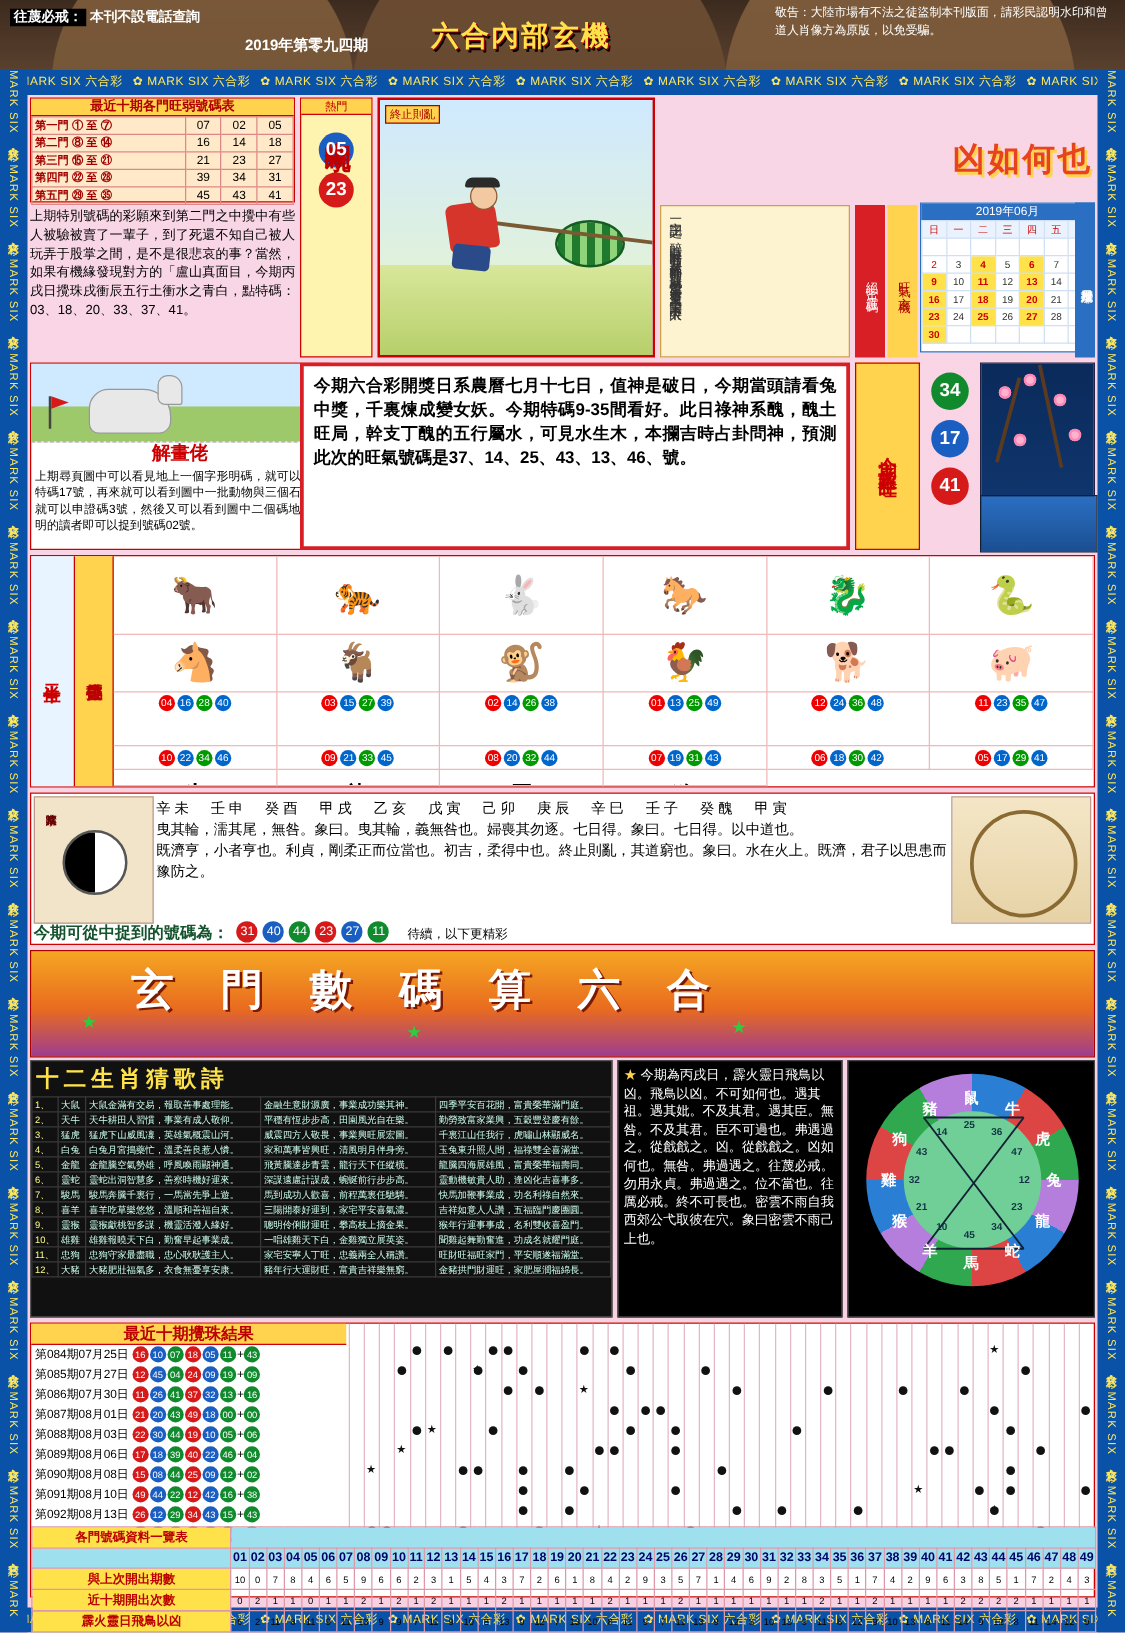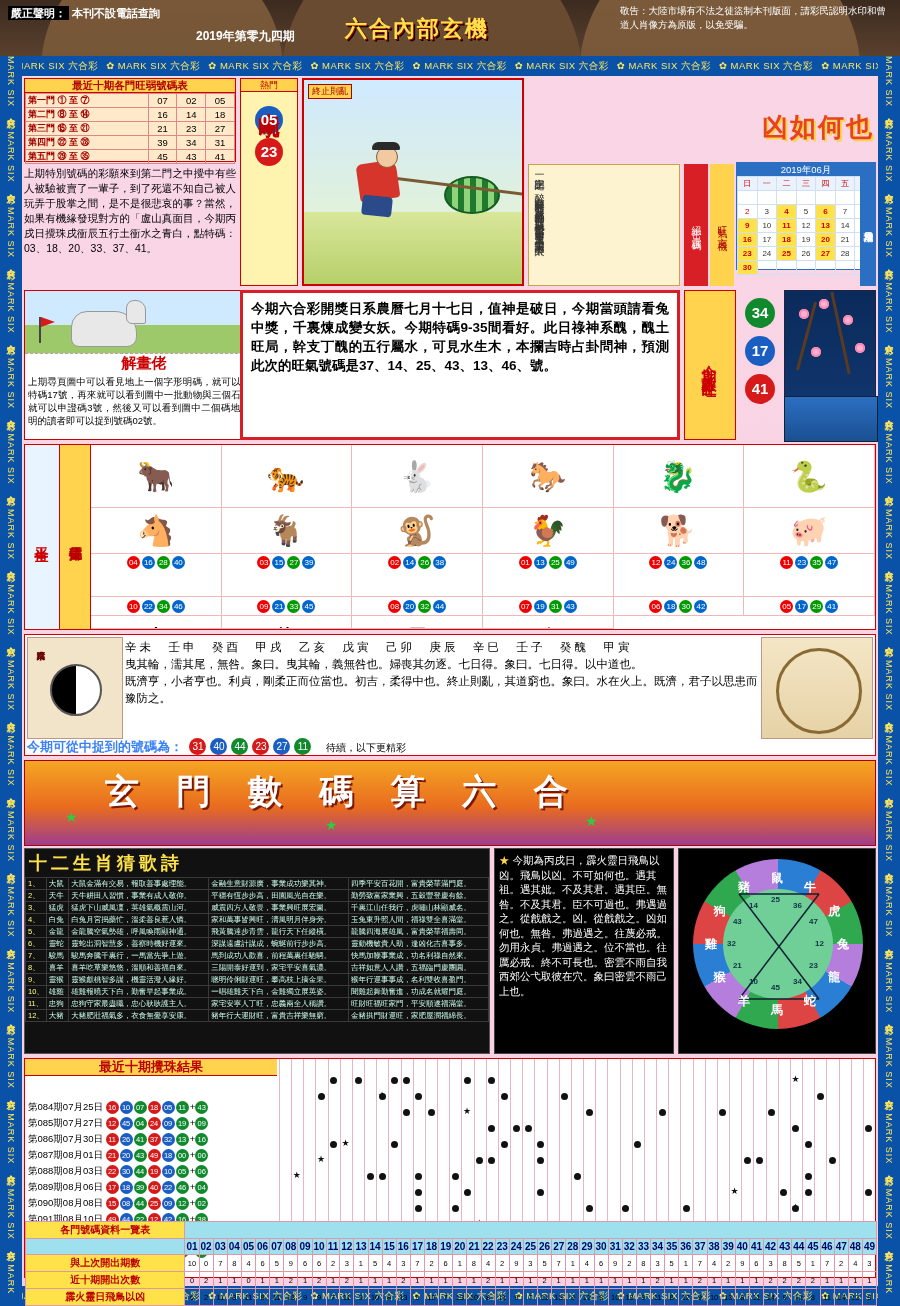--- a/index.html
+++ b/index.html
@@ -80,21 +80,21 @@
           font-size:10px;writing-mode:vertical-rl;text-align:center;line-height:24px;letter-spacing:3px;padding-top:4px;box-sizing:border-box;}
   .yelcol{position:absolute;left:686px;top:86px;width:24px;height:122px;background:#ffd34d;color:#a00;
           font-size:10px;writing-mode:vertical-rl;text-align:center;line-height:24px;letter-spacing:3px;padding-top:4px;box-sizing:border-box;}
   
   .logo{left:504px;top:0;width:348px;height:84px;}
   .logo .big{position:absolute;left:30px;top:-4px;font-size:56px;font-weight:bold;color:#e8431f;
       text-shadow:2px 2px 0 #ffd34d,4px 4px 0 #7a1a06;letter-spacing:4px;}
   .logo .sub{position:absolute;right:2px;top:32px;font-size:26px;font-weight:bold;color:#e8431f;
       text-shadow:2px 2px 0 #ffd34d;letter-spacing:2px;}
   
-  .cal{left:712px;top:84px;width:140px;height:108px;background:#fff;border:1px solid #2b6fc2;}
+  .cal{left:712px;top:84px;width:140px;height:120px;background:#fff;border:1px solid #2b6fc2;}
   .cal .hd{background:#2b6fc2;color:#fff;font-size:9.5px;text-align:center;line-height:13px;}
   .cal table{width:100%;border-collapse:collapse;font-size:8px;}
   .cal td,.cal th{border:1px solid #cfe0f5;text-align:center;height:11px;color:#333;font-weight:normal;}
   .cal th{background:#eaf2fd;color:#c00;}
   .cal td.sun{color:#c00;}
   .cal td.mark{background:#ffe24a;color:#c00;font-weight:bold;}
   .calLabel{position:absolute;left:836px;top:84px;width:16px;height:124px;background:#2b6fc2;color:#fff;
             font-size:10px;writing-mode:vertical-rl;text-align:center;line-height:16px;}
   
   .jh{left:0;top:212px;width:240px;height:150px;border:1px solid #c00;background:#fff;}
@@ -134,21 +134,21 @@
   .bz{left:0;top:556px;width:852px;height:122px;border:1px solid #c00;background:#fff;}
   .bz .yy{position:absolute;left:2px;top:2px;width:94px;height:100px;background:#f2e4c8;border:1px solid #b98;}
   .bz .yy .circ{position:absolute;left:22px;top:26px;width:48px;height:48px;border-radius:50%;
       background:conic-gradient(#fff 0 50%,#000 50% 100%);border:2px solid #555;}
   .bz .title{position:absolute;left:6px;top:6px;font-size:9px;color:#600;writing-mode:vertical-rl;}
   .bz .lines{position:absolute;left:100px;top:4px;right:116px;font-size:11.5px;line-height:17px;color:#000;}
   .bz .lines .hdr{color:#000;letter-spacing:3px;}
   .bz .pic{position:absolute;right:2px;top:2px;width:110px;height:100px;background:linear-gradient(#f4e6c6,#e6d2a6);border:1px solid #b98;overflow:hidden;}
   .bz .pic .ring{position:absolute;left:14px;top:10px;width:80px;height:80px;border-radius:50%;border:3px solid #8a6a33;}
   .bzpick{position:absolute;left:2px;bottom:2px;right:2px;height:16px;}
-  .bzpick .lab{color:#3b82f6;font-size:13px;font-weight:bold;}
+  .bzpick .lab{color:#14532d;font-size:13px;font-weight:bold;}
   .bzpick .b{display:inline-block;width:17px;height:17px;border-radius:50%;color:#fff;font-size:10px;
       line-height:17px;text-align:center;margin:0 2px;vertical-align:middle;}
   .bzpick .tail{font-size:10px;color:#000;margin-left:8px;}
   
   .bn{left:0;top:682px;width:852px;height:86px;background:linear-gradient(#f5a623,#e96b1f 55%,#9d3d8f);overflow:hidden;border:1px solid #a00;}
   .bn .t{position:absolute;left:80px;top:8px;font-size:34px;font-weight:bold;color:#fff;
      letter-spacing:14px;text-shadow:2px 2px 0 #7a1a06;}
   .bn .star{position:absolute;color:#2ecc40;font-size:14px;}
   
   .lg{left:0;top:770px;width:466px;height:206px;background:#111;color:#ffe;border:1px solid #555;overflow:hidden;}
@@ -164,42 +164,42 @@
   .wheel{left:654px;top:770px;width:198px;height:206px;background:#000;border:1px solid #444;overflow:hidden;}
   .wheel .ring{position:absolute;left:14px;top:10px;width:170px;height:170px;border-radius:50%;
      background:conic-gradient(#2a7fd4 0 8.33%,#d44 8.33% 16.66%,#2fa84f 16.66% 25%,#b57edc 25% 33.33%,
      #2a7fd4 33.33% 41.66%,#d44 41.66% 50%,#2fa84f 50% 58.33%,#b57edc 58.33% 66.66%,
      #2a7fd4 66.66% 75%,#d44 75% 83.33%,#2fa84f 83.33% 91.66%,#b57edc 91.66% 100%);}
   .wheel .inner{position:absolute;left:44px;top:40px;width:110px;height:110px;border-radius:50%;background:#6fcf97;}
   .wheel .lbl{position:absolute;color:#fff;font-size:12px;font-weight:bold;}
   
   .res{left:0;top:980px;width:852px;height:220px;background:#fff;border:1px solid #c00;}
   .res .hd{background:#ffd34d;color:#b00;font-size:13px;font-weight:bold;text-align:center;line-height:16px;border-bottom:1px solid #c00;width:252px;}
-  .res .rowlabel{font-size:9.5px;color:#000;white-space:nowrap;margin-top:24px;}
+  .res .rowlabel{font-size:9.5px;color:#000;white-space:nowrap;}
   .res .rb{display:inline-block;width:13px;height:13px;border-radius:50%;color:#fff;font-size:7.5px;
            line-height:13px;text-align:center;margin-right:1px;}
   .grid-dots{position:absolute;left:254px;top:0;right:0;top:0;height:178px;}
   .gcol{position:absolute;top:0;bottom:0;border-left:1px solid #e3b6c8;}
   .gdot{position:absolute;width:7px;height:7px;border-radius:50%;background:#111;}
   .gstar{position:absolute;font-size:9px;color:#111;}
   .sumtab{position:absolute;left:0;bottom:0;width:852px;height:56px;}
   .sumtab table{width:100%;border-collapse:collapse;font-size:7.5px;}
   .sumtab td{border:1px solid #d9a;height:13px;text-align:center;color:#000;}
   .sumtab td.lab{background:#ffe24a;color:#b00;font-weight:bold;font-size:10px;width:252px;text-align:center;}
   .sumtab tr.head td{background:#9fe0ef;font-weight:bold;font-size:10px;color:#006;}
 </style>
 </head>
 <body>
 
 <div class="page">
 
   <div class="topbar">
     <div class="hills"></div>
     <div class="tb-left">
-      <span class="b">嚴正聲明：</span>
+      <span class="b">往蔑必戒：</span>
       <span>本刊不設電話查詢</span>
     </div>
     <div class="tb-issue">2019年第零九四期</div>
     <div class="tb-title">六合內部玄機</div>
     <div class="tb-right">敬告：大陸市場有不法之徒盜制本刊版面，請彩民認明水印和曾道人肖像方為原版，以免受騙。</div>
   </div>
 
   <div class="markstrip" id="strip-top"><span>✿ MARK SIX 六合彩</span><span>✿ MARK SIX 六合彩</span><span>✿ MARK SIX 六合彩</span><span>✿ MARK SIX 六合彩</span><span>✿ MARK SIX 六合彩</span><span>✿ MARK SIX 六合彩</span><span>✿ MARK SIX 六合彩</span><span>✿ MARK SIX 六合彩</span><span>✿ MARK SIX 六合彩</span></div>
   <div class="markstrip bottomstrip" id="strip-bottom"><span>✿ MARK SIX 六合彩</span><span>✿ MARK SIX 六合彩</span><span>✿ MARK SIX 六合彩</span><span>✿ MARK SIX 六合彩</span><span>✿ MARK SIX 六合彩</span><span>✿ MARK SIX 六合彩</span><span>✿ MARK SIX 六合彩</span><span>✿ MARK SIX 六合彩</span><span>✿ MARK SIX 六合彩</span></div>
   <div class="rail left" id="rail-left">MARK SIX 六合彩 ✿ MARK SIX 六合彩 ✿ MARK SIX 六合彩 ✿ MARK SIX 六合彩 ✿ MARK SIX 六合彩 ✿ MARK SIX 六合彩 ✿ MARK SIX 六合彩 ✿ MARK SIX 六合彩 ✿ MARK SIX 六合彩 ✿ MARK SIX 六合彩 ✿ MARK SIX 六合彩 ✿ MARK SIX 六合彩 ✿ MARK SIX 六合彩 ✿ MARK SIX 六合彩 ✿ MARK SIX 六合彩 ✿ MARK SIX 六合彩 ✿ MARK SIX 六合彩 ✿ MARK SIX 六合彩 ✿ MARK SIX 六合彩 ✿ MARK SIX 六合彩 ✿ MARK SIX 六合彩 ✿ MARK SIX 六合彩 ✿ MARK SIX 六合彩 ✿ MARK SIX 六合彩 ✿ MARK SIX 六合彩 ✿ MARK SIX 六合彩 ✿ </div>

